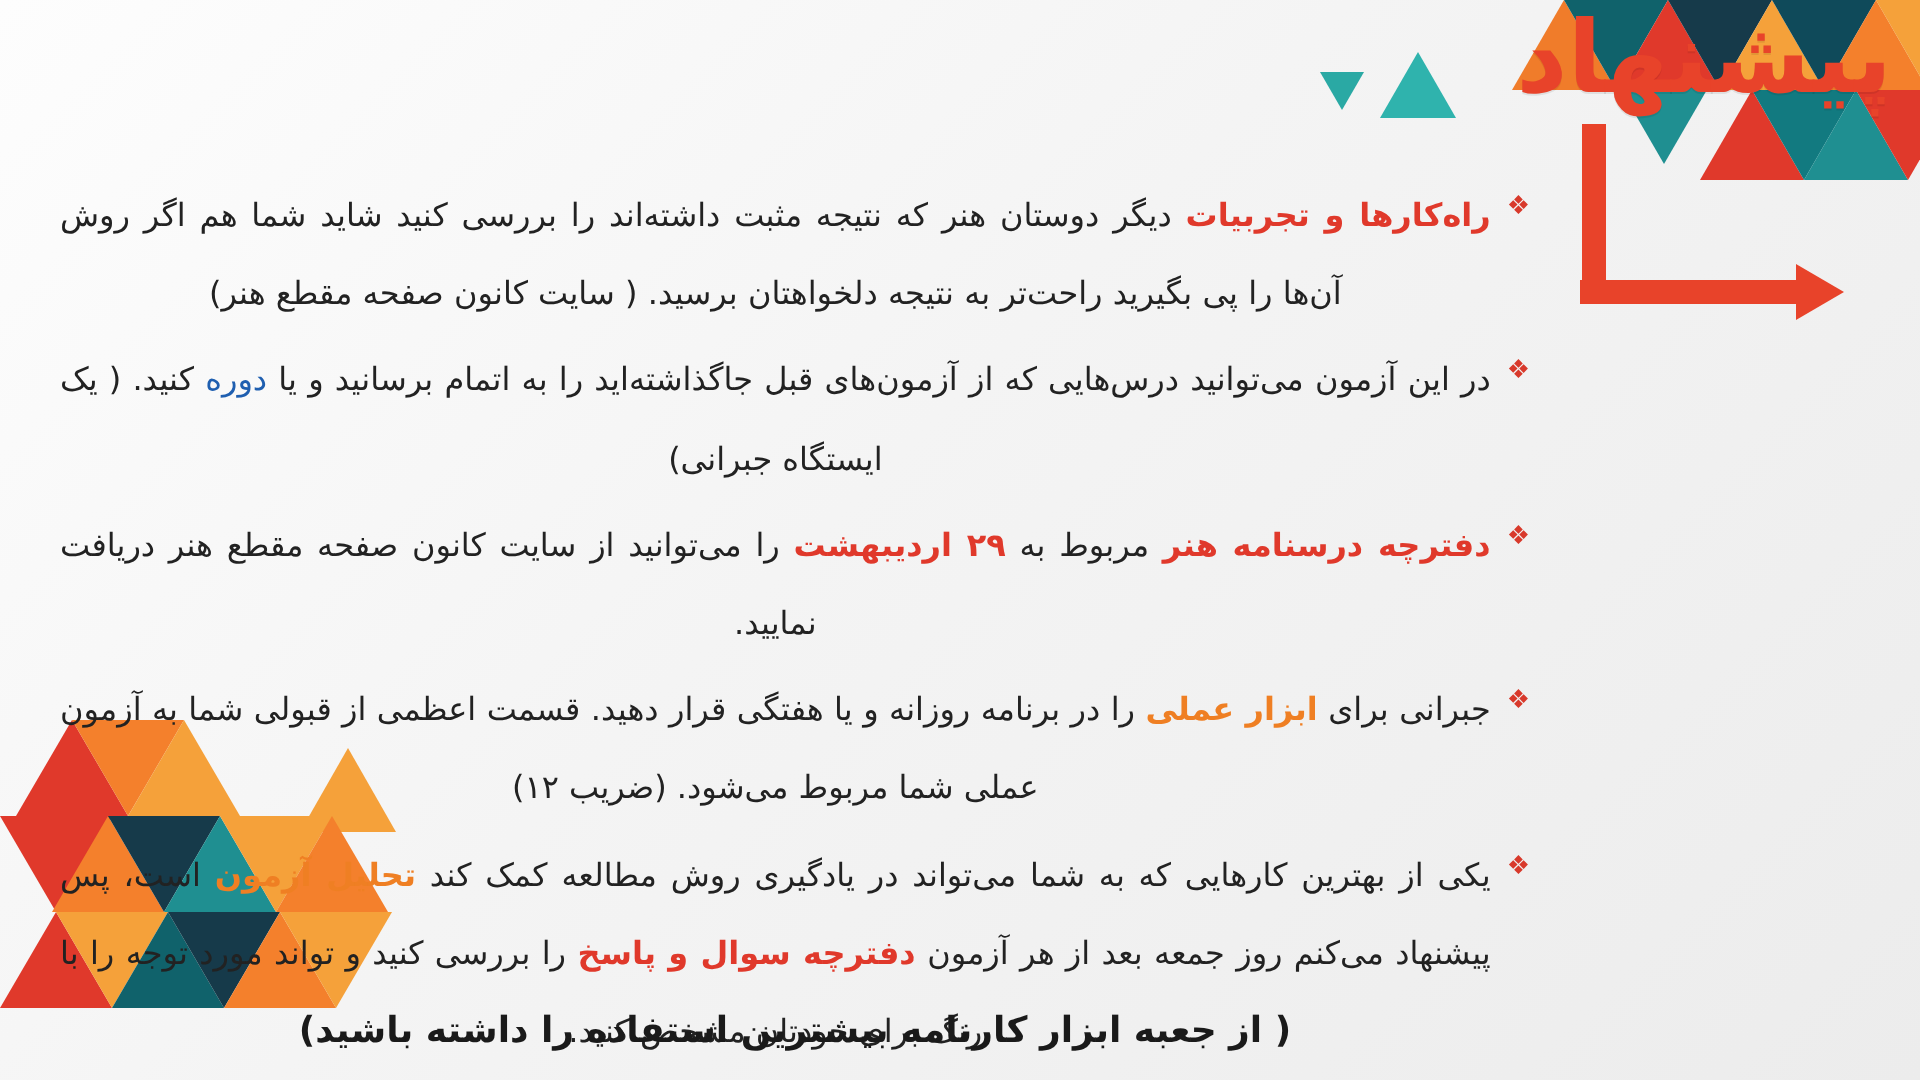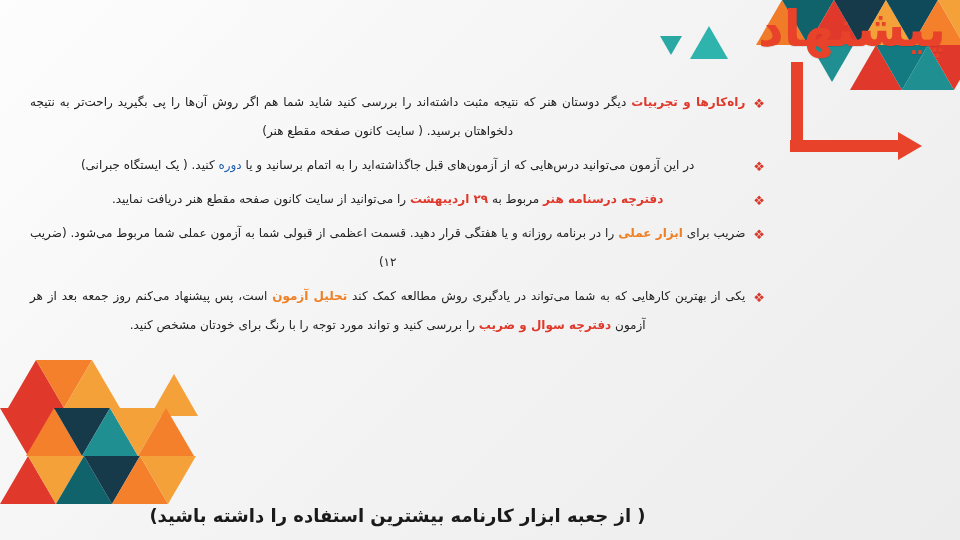--- a/index.html
+++ b/index.html
@@ -94,21 +94,21 @@
   .bullet-mark {
     flex: 0 0 auto;
     color: #d8392b;
     font-size: 13px;
     line-height: 30px;
     margin-left: 8px;
     transform: translateY(1px);
   }
   .bullet-text {
     flex: 1 1 auto;
-    font-size: 12px;
+    font-size: 16px;
     line-height: 2.45;
     color: #222222;
     text-align: justify;
     text-align-last: center;
   }
   .hl-red { color: #e0392b; font-weight: bold; }
   .hl-red-u { color: #e0392b; font-weight: bold; }
   .hl-orange { color: #ef7f23; font-weight: bold; }
   .hl-blue { color: #1f5fb0; font-weight: normal; }
   .footer-note {
@@ -180,23 +180,23 @@
       <div class="bullet-row">
         <span class="bullet-mark">❖</span>
         <div class="bullet-text"><span>در این آزمون می‌توانید درس‌هایی که از آزمون‌های قبل جاگذاشته‌اید را به اتمام برسانید و یا </span><span class="hl-blue">دوره</span><span> کنید. ( یک ایستگاه جبرانی)</span></div>
       </div>
       <div class="bullet-row">
         <span class="bullet-mark">❖</span>
         <div class="bullet-text"><span class="hl-red">دفترچه درسنامه هنر</span><span> مربوط به </span><span class="hl-red-u">۲۹ اردیبهشت</span><span> را می‌توانید از سایت کانون صفحه مقطع هنر دریافت نمایید.</span></div>
       </div>
       <div class="bullet-row">
         <span class="bullet-mark">❖</span>
-        <div class="bullet-text"><span>ضریب برای </span><span class="hl-orange">ابزار عملی</span><span> را در برنامه روزانه و یا هفتگی قرار دهید. قسمت اعظمی از قبولی شما به آزمون عملی شما مربوط می‌شود. (ضریب ۱۲)</span></div>
-      </div>
-      <div class="bullet-row">
-        <span class="bullet-mark">❖</span>
-        <div class="bullet-text"><span>یکی از بهترین کارهایی که به شما می‌تواند در یادگیری روش مطالعه کمک کند </span><span class="hl-orange">تحلیل آزمون</span><span> است، پس پیشنهاد می‌کنم روز جمعه بعد از هر آزمون </span><span class="hl-red">دفترچه سوال و ضریب</span><span> را بررسی کنید و تواند مورد توجه را با رنگ برای خودتان مشخص کنید.</span></div>
+        <div class="bullet-text"><span>جبرانی برای </span><span class="hl-orange">ابزار عملی</span><span> را در برنامه روزانه و یا هفتگی قرار دهید. قسمت اعظمی از قبولی شما به آزمون عملی شما مربوط می‌شود. (ضریب ۱۲)</span></div>
+      </div>
+      <div class="bullet-row">
+        <span class="bullet-mark">❖</span>
+        <div class="bullet-text"><span>یکی از بهترین کارهایی که به شما می‌تواند در یادگیری روش مطالعه کمک کند </span><span class="hl-orange">تحلیل آزمون</span><span> است، پس پیشنهاد می‌کنم روز جمعه بعد از هر آزمون </span><span class="hl-red">دفترچه سوال و پاسخ</span><span> را بررسی کنید و تواند مورد توجه را با رنگ برای خودتان مشخص کنید.</span></div>
       </div>
     </div>
 
   <div class="footer-note">( از جعبه ابزار کارنامه بیشترین استفاده را داشته باشید)</div>
 
 </div>
 
 </body></html>

